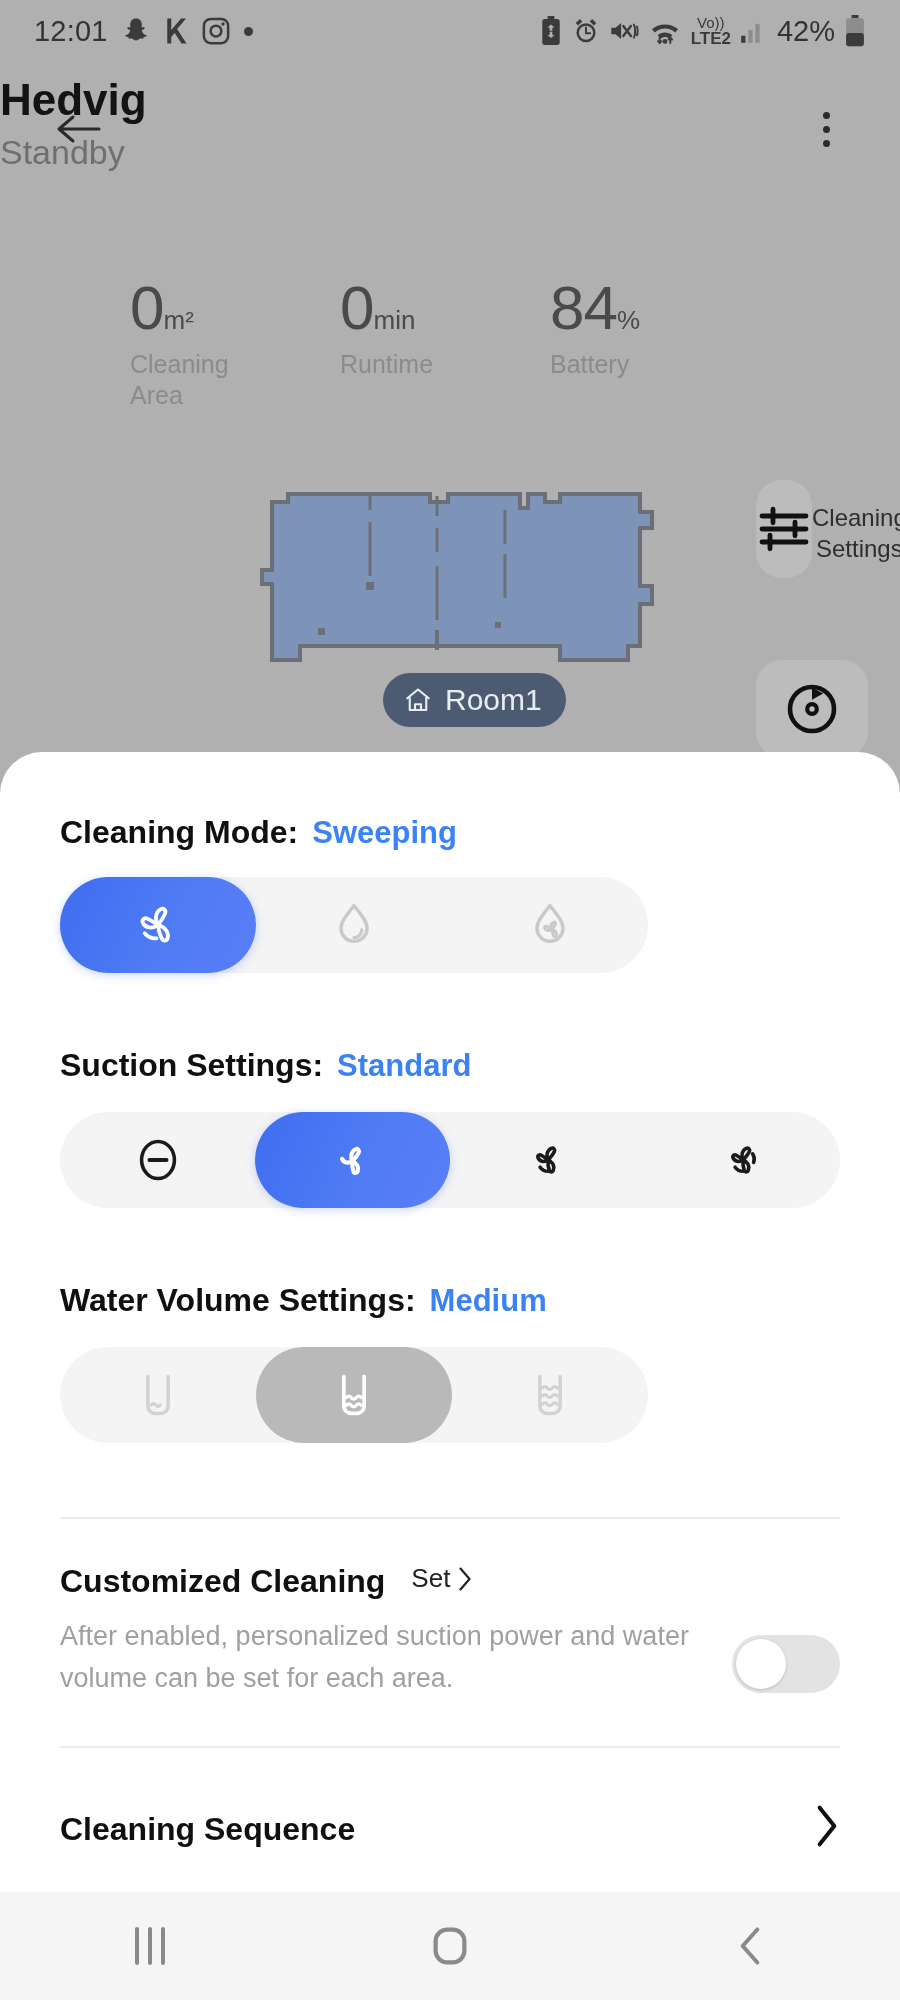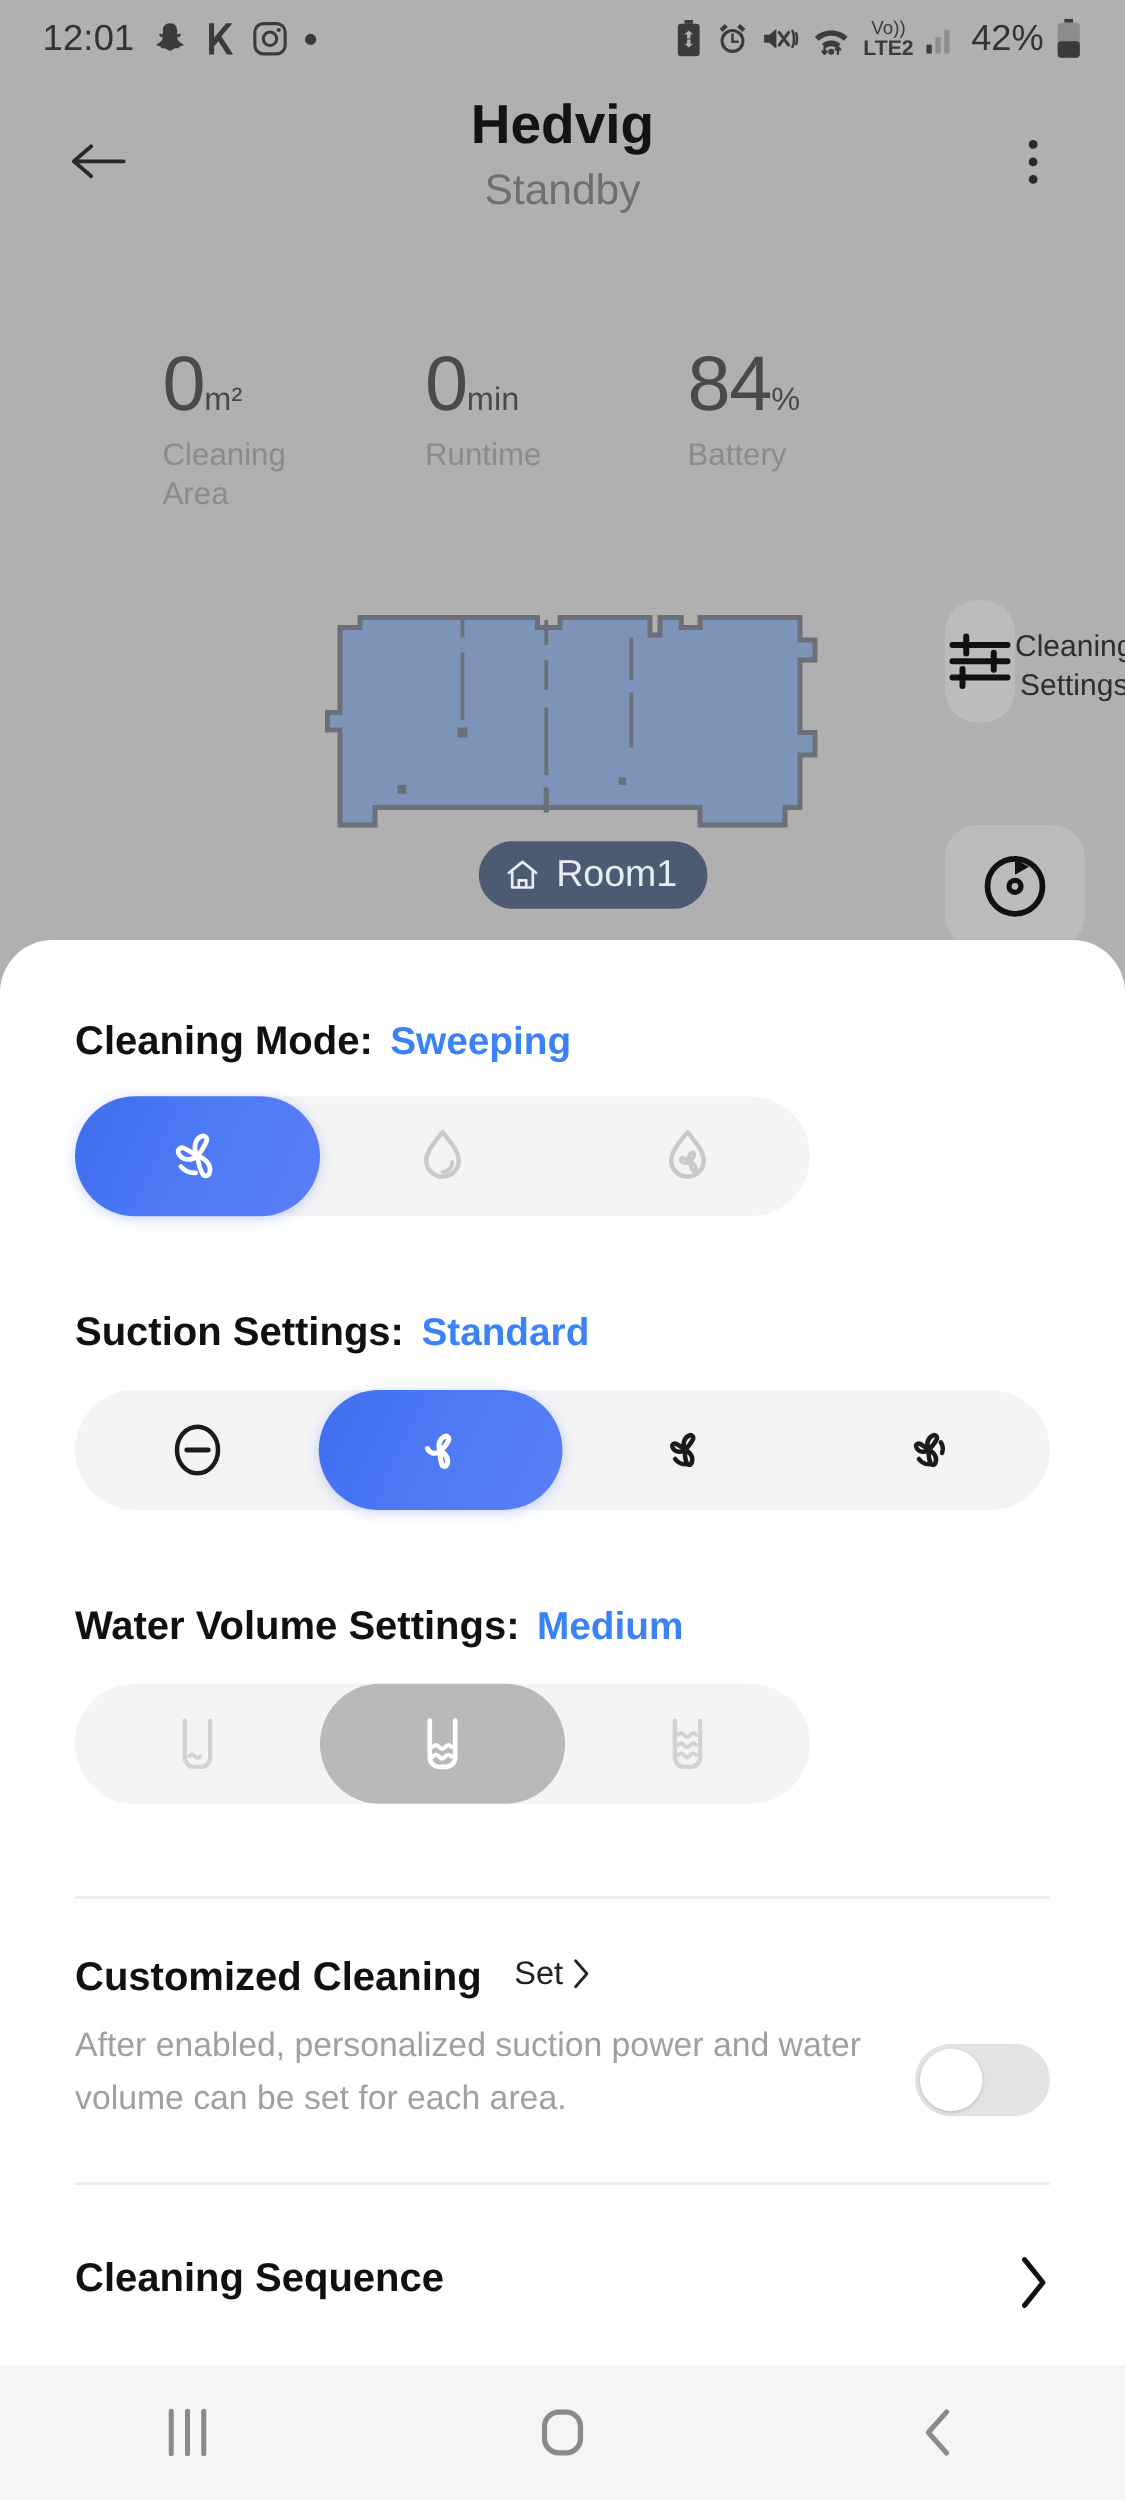--- a/index.html
+++ b/index.html
@@ -40,21 +40,21 @@
     position: absolute; left: 48px; top: 36px;
     width: 62px; height: 62px;
     display: flex; align-items: center; justify-content: center;
   }
   .menu-btn {
     position: absolute; right: 48px; top: 36px;
     width: 52px; height: 62px;
     display: flex; flex-direction: column; align-items: center; justify-content: center; gap: 7px;
   }
   .menu-btn i { width: 7px; height: 7px; border-radius: 50%; background: #2a2a2a; display:block; }
-  .title-wrap { position: absolute; left: 0; top: 12px; width: 900px; text-align: center; }
+  .title-wrap { position: absolute; left: 0; top: 12px; width: 900px; text-align: left; }
   .dev-title { font-size: 44px; font-weight: bold; color: #131313; line-height: 1.2; }
   .dev-status { font-size: 34px; color: #6f6f6f; margin-top: 6px; }
 
   
   .stats {
     position: absolute; top: 270; left: 0;
     width: 900px;
     display: flex;
   }
   .stats { top: 272px; padding: 0 110px 0 130px; }
@@ -154,21 +154,21 @@
     background: #e3e3e3;
   }
   .toggle .knob {
     position: absolute; left: 4px; top: 4px;
     width: 50px; height: 50px; border-radius: 50%;
     background: #ffffff;
     box-shadow: 0 1px 3px rgba(0,0,0,0.18);
   }
 
   .seq-row {
-    display: flex; align-items: flex-start; justify-content: space-between;
+    display: flex; align-items: flex-end; justify-content: space-between;
     padding-top: 56px;
   }
   .seq-title { font-size: 32px; font-weight: bold; color: #101010; }
 
   
   .navbar {
     position: absolute; left: 0; bottom: 0;
     width: 900px; height: 108px;
     background: #f5f5f6;
     display: flex; align-items: center; justify-content: space-around;

